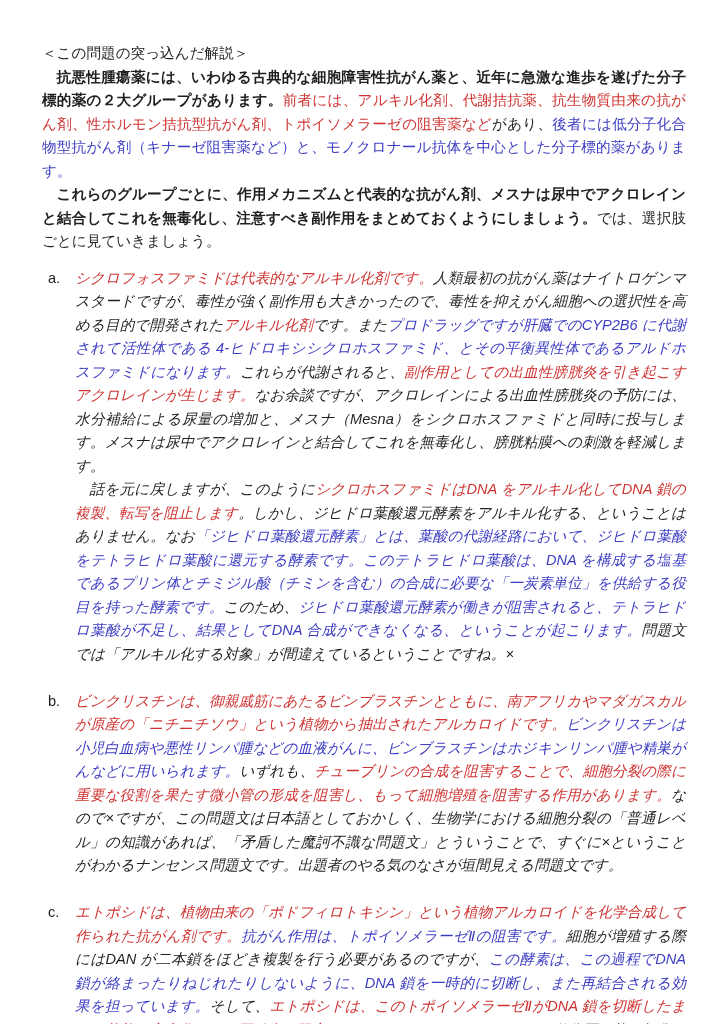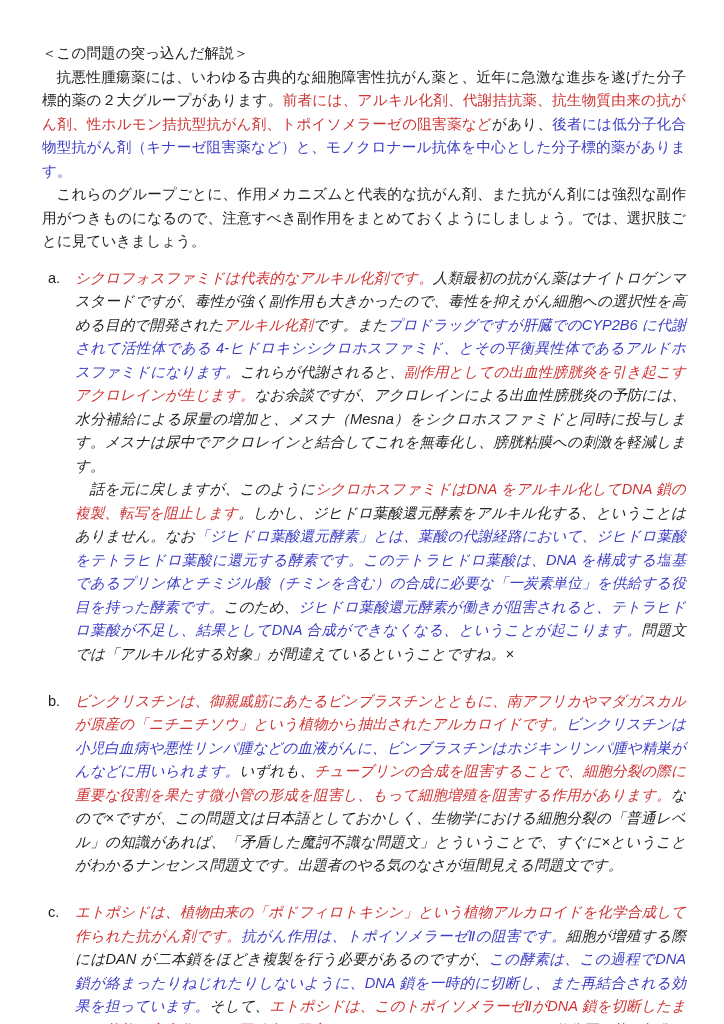--- a/index.html
+++ b/index.html
@@ -54,31 +54,31 @@
     color: #1f1f1f;
   }
   .item-body {
     flex: 1 1 auto;
     min-width: 0;
     font-style: italic;
   }
   .seg-black { color: #1f1f1f; }
   .seg-red   { color: #cf3232; }
   .seg-blue  { color: #3c3cc3; }
-  .bold      { font-weight: normal; }
+  .bold      { font-weight: bold; }
 </style>
 </head>
 <body>
 
 <div class="doc">
   <h1 class="title">＜この問題の突っ込んだ解説＞</h1>
 
   <div class="intro">
       <p class="para indent"><span class="seg-black bold">抗悪性腫瘍薬には、いわゆる古典的な細胞障害性抗がん薬と、近年に急激な進歩を遂げた分子標的薬の２大グループがあります。</span><span class="seg-red">前者には、アルキル化剤、代謝拮抗薬、抗生物質由来の抗がん剤、性ホルモン拮抗型抗がん剤、トポイソメラーゼの阻害薬など</span><span class="seg-black">があり、</span><span class="seg-blue">後者には低分子化合物型抗がん剤（キナーゼ阻害薬など）と、モノクロナール抗体を中心とした分子標的薬があります。</span></p>
-      <p class="para indent"><span class="seg-black bold">これらのグループごとに、作用メカニズムと代表的な抗がん剤、また抗がん剤には強烈な副作用がつきものになるので、注意すべき副作用をまとめておくようにしましょう。</span><span class="seg-black">では、選択肢ごとに見ていきましょう。</span></p>
+      <p class="para indent"><span class="seg-black bold">これらのグループごとに、作用メカニズムと代表的な抗がん剤、メスナは尿中でアクロレインと結合してこれを無毒化し、注意すべき副作用をまとめておくようにしましょう。</span><span class="seg-black">では、選択肢ごとに見ていきましょう。</span></p>
     </div>
 
   <ol class="items">
     <li class="item">
       <span class="marker">a.</span>
       <div class="item-body">
           <p class="para"><span class="seg-red">シクロフォスファミドは代表的なアルキル化剤です。</span><span class="seg-black">人類最初の抗がん薬はナイトロゲンマスタードですが、毒性が強く副作用も大きかったので、毒性を抑えがん細胞への選択性を高める目的で開発された</span><span class="seg-red">アルキル化剤</span><span class="seg-black">です。また</span><span class="seg-blue">プロドラッグですが肝臓でのCYP2B6 に代謝されて活性体である 4-ヒドロキシシクロホスファミド、とその平衡異性体であるアルドホスファミドになります。</span><span class="seg-black">これらが代謝されると、</span><span class="seg-red">副作用としての出血性膀胱炎を引き起こすアクロレインが生じます。</span><span class="seg-black">なお余談ですが、アクロレインによる出血性膀胱炎の予防には、水分補給による尿量の増加と、メスナ（Mesna）をシクロホスファミドと同時に投与します。メスナは尿中でアクロレインと結合してこれを無毒化し、膀胱粘膜への刺激を軽減します。</span></p>
           <p class="para indent"><span class="seg-black">話を元に戻しますが、このように</span><span class="seg-red">シクロホスファミドはDNA をアルキル化してDNA 鎖の複製、転写を阻止します</span><span class="seg-black">。しかし、ジヒドロ葉酸還元酵素をアルキル化する、ということはありません。なお</span><span class="seg-blue">「ジヒドロ葉酸還元酵素」とは、葉酸の代謝経路において、ジヒドロ葉酸をテトラヒドロ葉酸に還元する酵素です。このテトラヒドロ葉酸は、DNA を構成する塩基であるプリン体とチミジル酸（チミンを含む）の合成に必要な「一炭素単位」を供給する役目を持った酵素です。</span><span class="seg-black">このため、</span><span class="seg-blue">ジヒドロ葉酸還元酵素が働きが阻害されると、テトラヒドロ葉酸が不足し、結果としてDNA 合成ができなくなる、ということが起こります。</span><span class="seg-black">問題文では「アルキル化する対象」が間違えているということですね。×</span></p>
         </div>
     </li>

